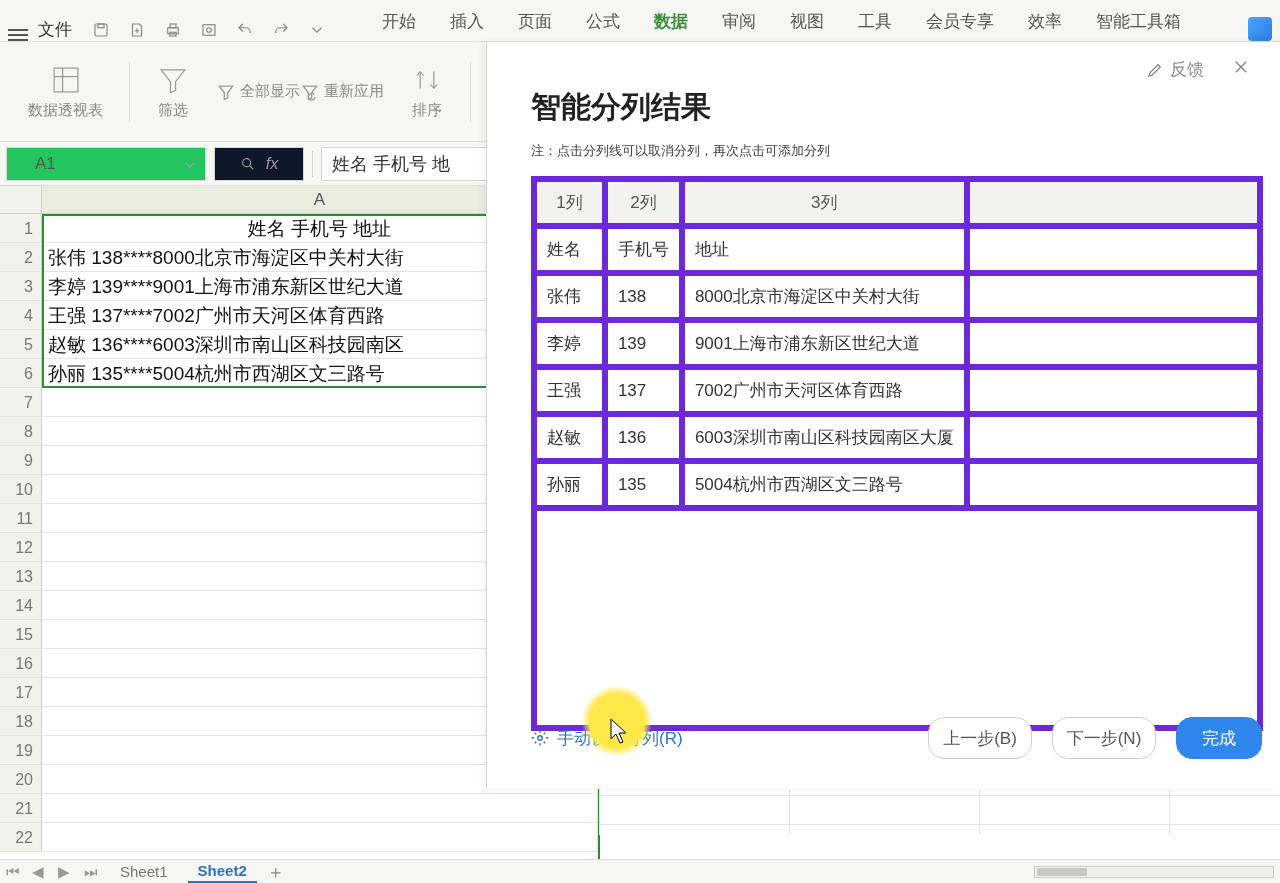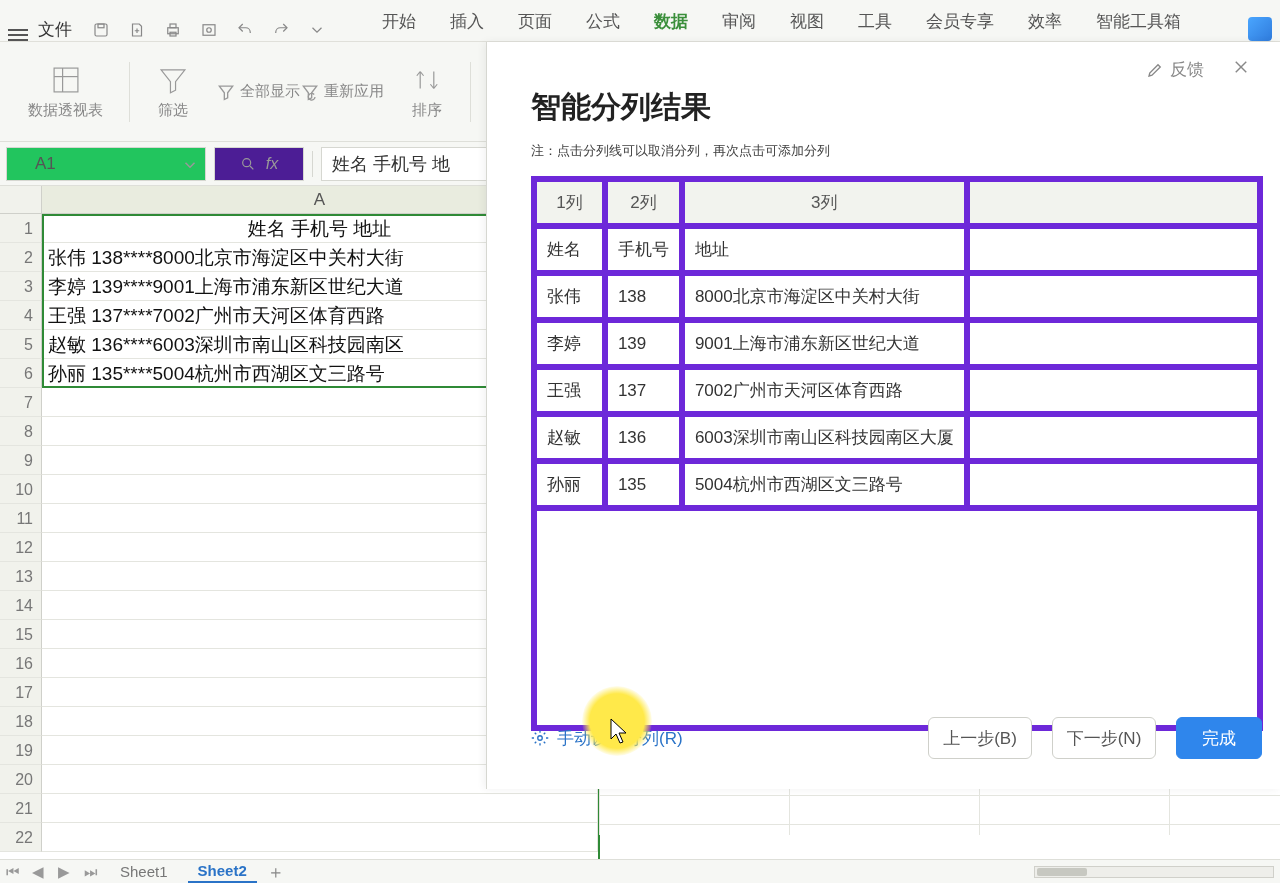--- a/index.html
+++ b/index.html
@@ -32,21 +32,21 @@
     .ribbon .sep{width:1px;height:60px;background:#dedfd9;}
     .ribbon .sub{display:flex;align-items:center;gap:4px;font-size:15px;color:#888;cursor:pointer;}
     .ribbon .sub svg{width:20px;height:20px;stroke:#999;fill:none;stroke-width:1.6;}
     .ribbon .colblock{display:flex;flex-direction:row;gap:0;}
     .ribbon .dup{font-size:17px;color:#333;}
 
     
     .addrbar{height:44px;display:flex;align-items:center;background:#f6f7f4;border-bottom:1px solid #dedfd9;padding:0 6px;gap:8px;}
     .namebox{width:200px;height:34px;border:1px solid #d6d7d1;background:#22c55e;display:flex;align-items:center;padding:0 28px;font-size:17px;color:#555;position:relative;}
     .namebox .dd{position:absolute;right:6px;top:8px;width:18px;height:18px;}
-    .fxarea{flex:0 0 90px;height:34px;border:1px solid #d6d7d1;background:#4c1d95;display:flex;align-items:center;justify-content:center;gap:10px;color:#999;font-style:italic;font-size:16px;}
+    .fxarea{flex:0 0 90px;height:34px;border:1px solid #d6d7d1;background:#0f172a;display:flex;align-items:center;justify-content:center;gap:10px;color:#999;font-style:italic;font-size:16px;}
     .fxarea svg{width:16px;height:16px;stroke:#999;fill:none;stroke-width:1.8;}
     .formula-cell{height:34px;flex:1;border:1px solid #d6d7d1;background:#fff;display:flex;align-items:center;padding:0 10px;font-size:18px;color:#333;overflow:hidden;}
 
     
     .sheet-area{position:absolute;left:0;top:186px;right:0;bottom:24px;background:#fff;}
     .colhdr{height:28px;display:flex;border-bottom:1px solid #cfd0ca;background:#f1f2ec;}
     .colhdr .corner{width:42px;border-right:1px solid #cfd0ca;}
     .colhdr .ch{width:556px;text-align:center;font-size:17px;color:#555;border-right:1px solid #cfd0ca;line-height:28px;background:#e9ecdf;}
     .rows{position:absolute;left:0;top:28px;right:0;bottom:0;}
     .row{display:flex;height:29px;}
@@ -78,21 +78,21 @@
     .dtable th,.dtable td{border:6px solid #6d28d9;padding:9px 10px;text-align:left;color:#333;white-space:nowrap;}
     .dtable th{background:#f2f3ee;text-align:center;color:#555;font-weight:500;}
     .dtable .c1{width:72px;}
     .dtable .c2{width:70px;}
     .dtable .spacer td{height:220px;border-top:none;}
     
     .dfoot{position:absolute;left:44px;right:18px;bottom:30px;display:flex;align-items:center;}
     .manual{display:flex;align-items:center;gap:8px;color:#2a73c7;font-size:17px;cursor:pointer;}
     .manual svg{width:18px;height:18px;stroke:#2a73c7;fill:none;stroke-width:1.8;}
     .dfoot .btns{margin-left:auto;display:flex;gap:20px;}
-    .btn{min-width:104px;height:42px;border:1px solid #cfd0ca;background:#fff;border-radius:6px;font-size:17px;color:#555;display:flex;align-items:center;justify-content:center;cursor:pointer;}
+    .btn{min-width:104px;height:42px;border:1px solid #cfd0ca;background:#fff;border-radius:16px;font-size:17px;color:#555;display:flex;align-items:center;justify-content:center;cursor:pointer;}
     .btn.primary{background:#2f86ec;color:#fff;border-color:#2f86ec;min-width:86px;}
 
     
     .cursor-spot{position:absolute;left:582px;top:686px;width:70px;height:70px;border-radius:50%;background:radial-gradient(circle,#ffe94a 0%,#ffe94a 55%,rgba(255,233,74,0) 72%);pointer-events:none;z-index:50;}
     .cursor-arrow{position:absolute;left:610px;top:718px;width:18px;height:26px;z-index:51;pointer-events:none;}
     .cursor-arrow svg{width:18px;height:26px;}
   </style>
 </head>
 <body>
 

